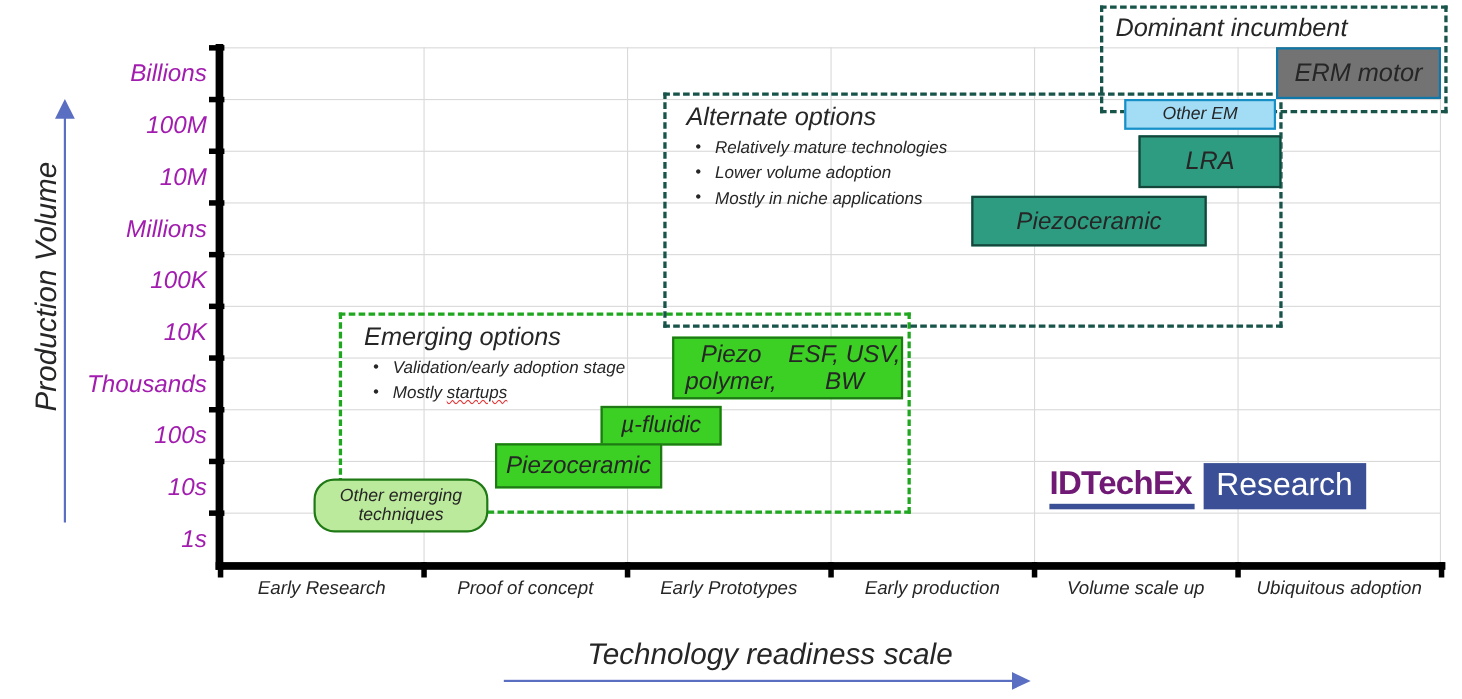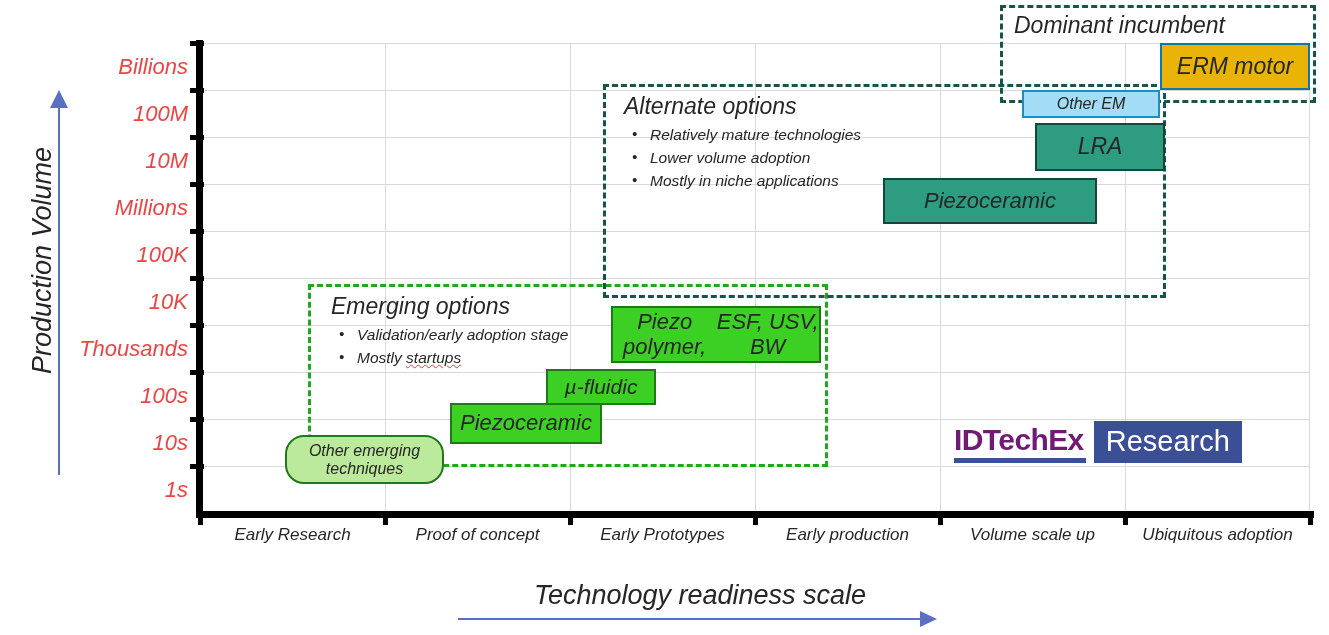--- a/index.html
+++ b/index.html
@@ -10,21 +10,21 @@
   .plot-area{position:absolute;left:200px;top:43px;width:1110px;height:469px;background:#fff;}
   .grid-h{position:absolute;left:0;width:1110px;height:1px;background:#d9d9d9;}
   .grid-v{position:absolute;top:0;width:1px;height:469px;background:#d9d9d9;}
 
   .axis-y{position:absolute;left:196px;top:40px;width:7px;height:478px;background:#000;}
   .axis-x{position:absolute;left:196px;top:511px;width:1118px;height:7px;background:#000;}
   .tick-y{position:absolute;left:190px;width:14px;height:5px;background:#000;}
   .tick-x{position:absolute;top:511px;width:5px;height:14px;background:#000;}
 
   .ylabel{position:absolute;right:0;width:160px;text-align:right;
-          font-style:italic;font-size:22px;color:#ef4444;white-space:nowrap;}
+          font-style:italic;font-size:22px;color:#a21caf;white-space:nowrap;}
   .ylabels{position:absolute;left:10px;top:0;width:178px;height:635px;}
 
   .xlabel{position:absolute;top:524px;text-align:center;font-style:italic;
           font-size:17px;color:#262626;line-height:21px;}
 
   
   .ytitle{position:absolute;left:-78px;top:245px;width:240px;text-align:center;
           font-style:italic;font-size:27px;color:#262626;
           transform:rotate(-90deg);transform-origin:50% 50%;white-space:nowrap;}
   .yarrow-line{position:absolute;left:58px;top:105px;width:2px;height:370px;background:#5b6fc2;}
@@ -40,21 +40,21 @@
           border-left:17px solid #5b6fc2;}
 
   
   .techbox{position:absolute;box-sizing:border-box;display:flex;align-items:center;
            justify-content:center;text-align:center;font-style:italic;color:#262626;
            line-height:1.12;}
   .tb-green{background:#3BD023;border:2px solid #1f7a15;}
   .tb-lightgreen{background:#BCEA9C;border:2px solid #1f7a15;}
   .tb-teal{background:#2E9C81;border:2px solid #14463c;}
   .tb-lightblue{background:#A3DCF5;border:2px solid #1790c8;}
-  .tb-blue{background:#eab308;border:2px solid #1078a8;}
+  .tb-blue{background:#737373;border:2px solid #1078a8;}
 
   
   .callout{position:absolute;box-sizing:border-box;background:transparent;}
   .co-green{border:3px dashed #1fa81f;}
   .co-darkteal{border:3px dashed #18544a;}
   .co-title{position:absolute;font-style:italic;font-size:23px;color:#262626;white-space:nowrap;}
   .co-bullets{position:absolute;font-style:italic;font-size:15.5px;color:#262626;
               margin:0;padding:0;list-style:none;}
   .co-bullets li{position:relative;padding-left:26px;margin-bottom:5px;white-space:nowrap;}
   .co-bullets li:before{content:"\2022";position:absolute;left:8px;top:-1px;font-size:15px;}

